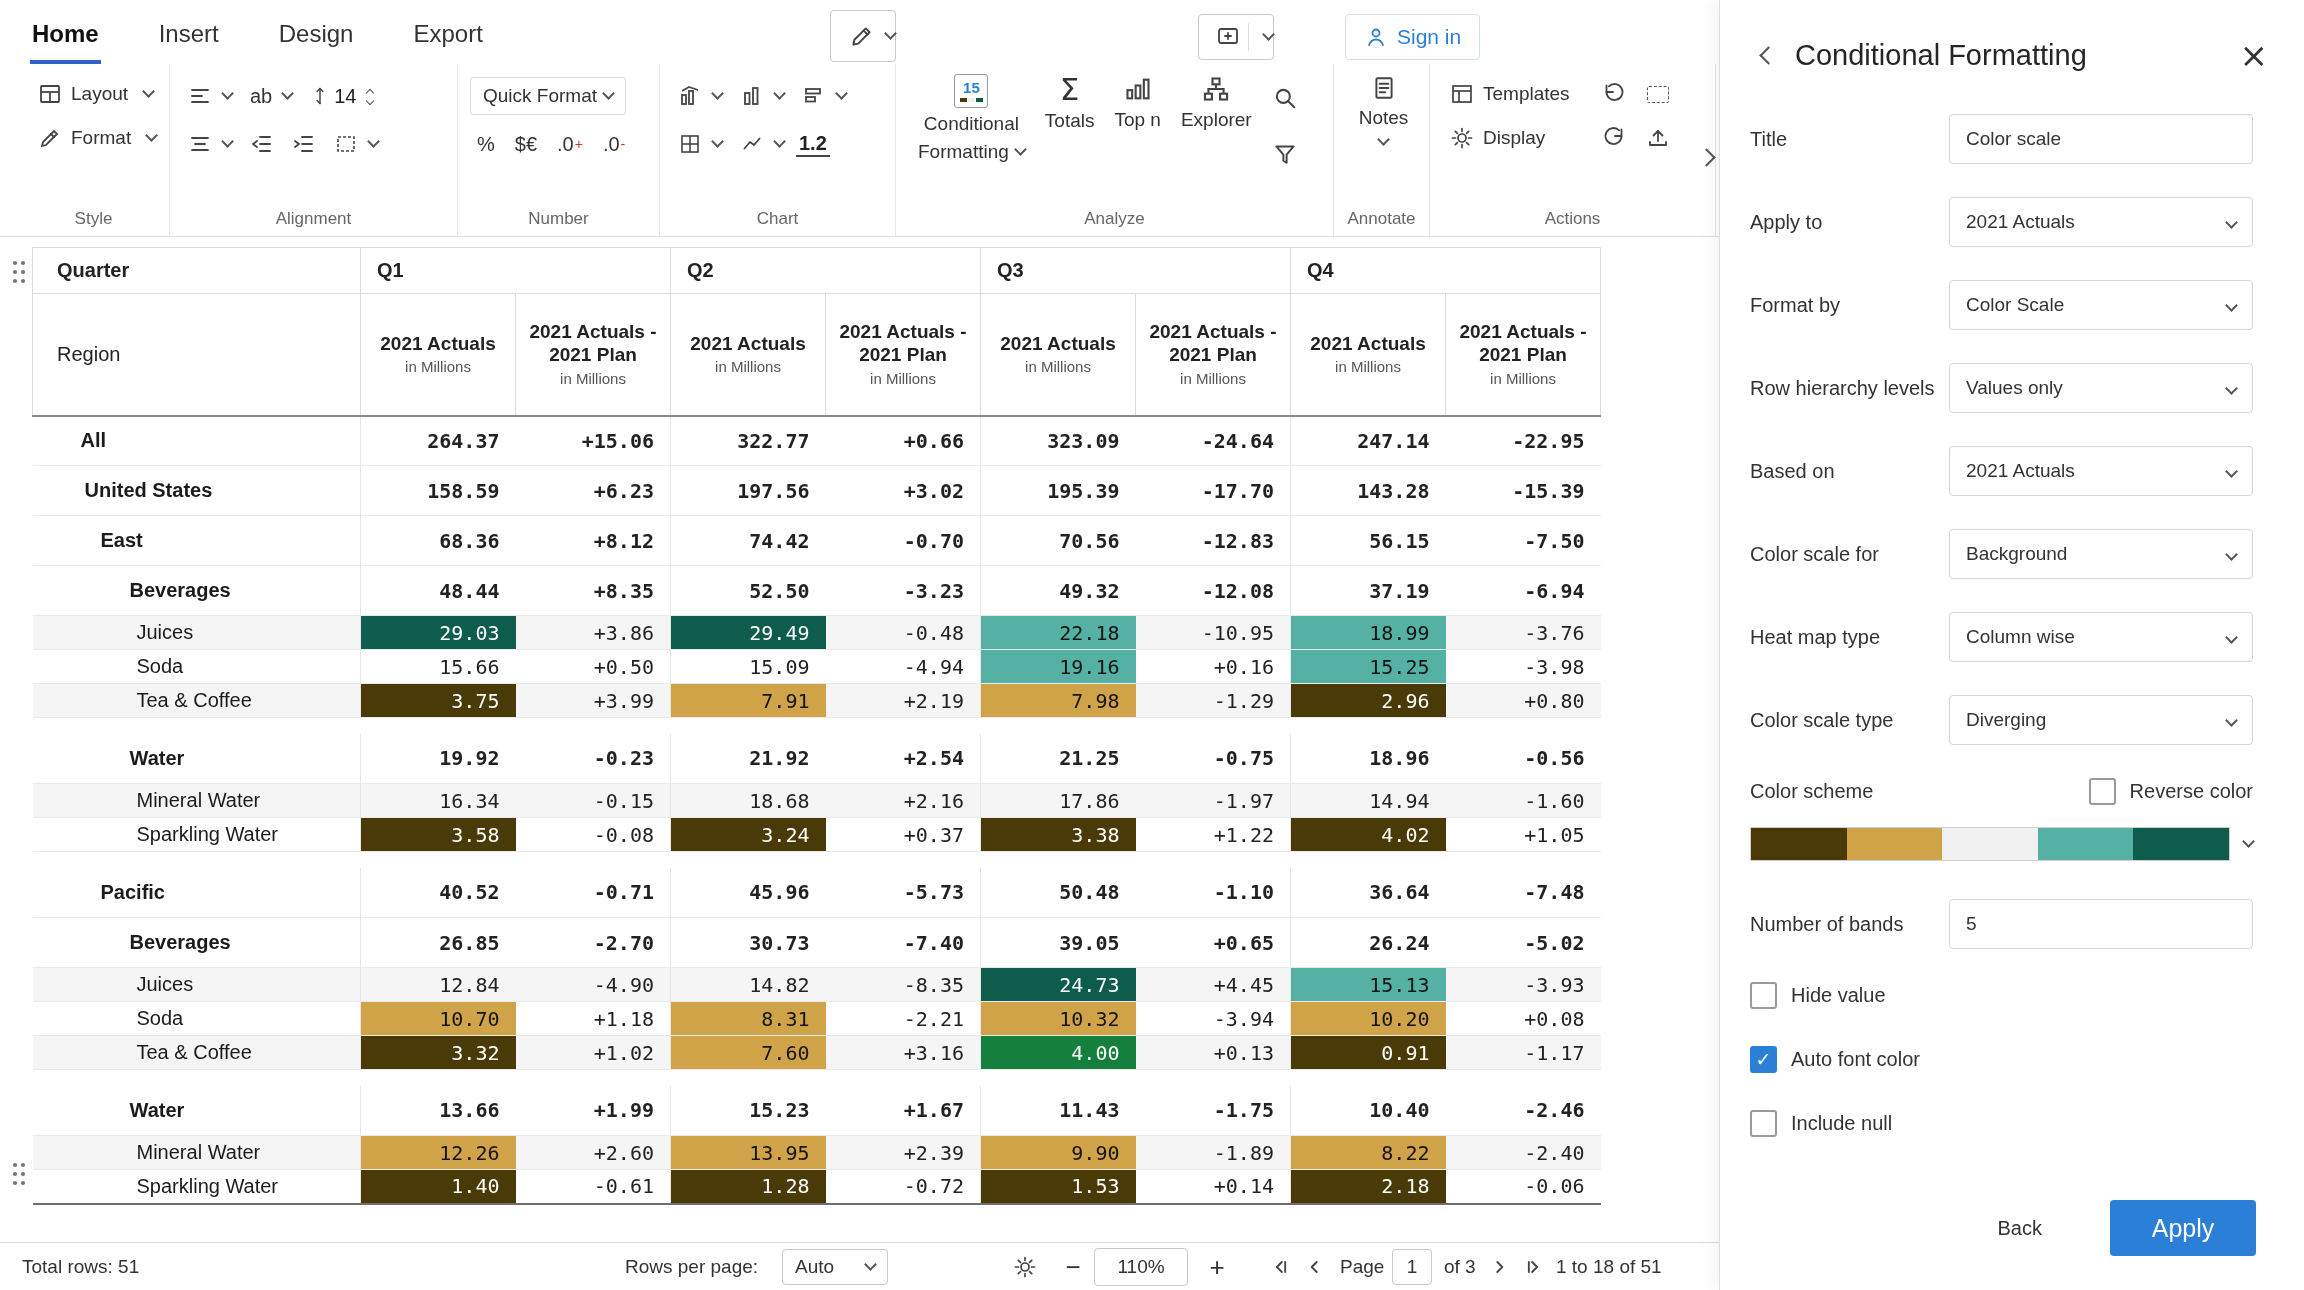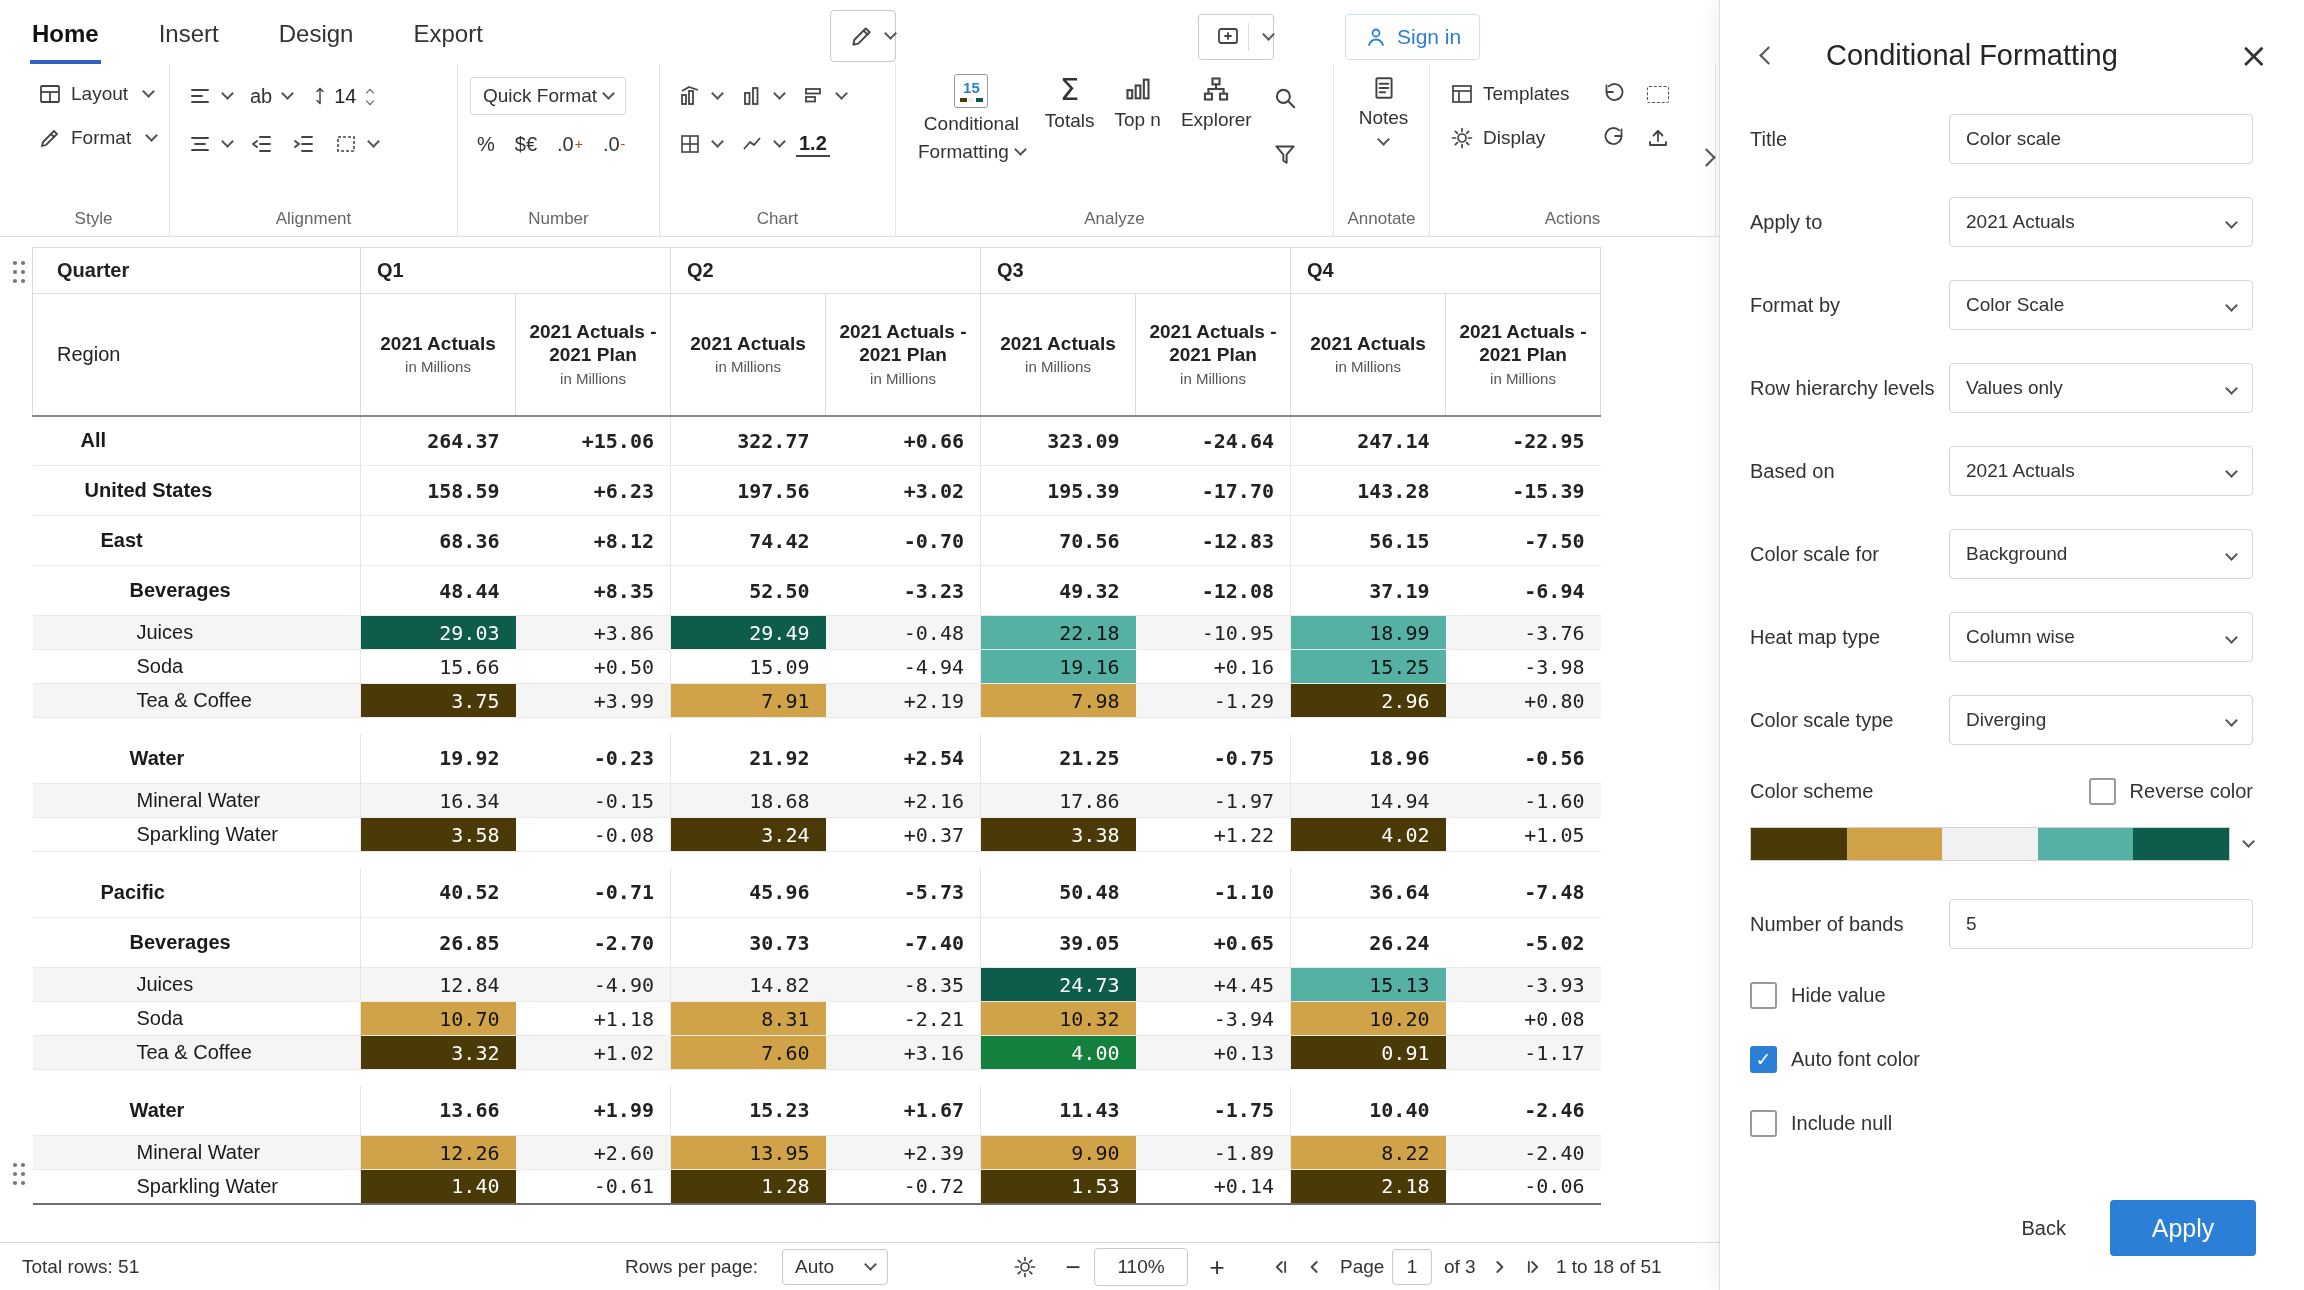--- a/index.html
+++ b/index.html
@@ -70,37 +70,37 @@
 
   
   .footer { position:absolute; left:0; top:1242px; width:1719px; height:48px; border-top:1px solid #d9d9d9; background:#fff; font-size:19px; color:#333; }
   .footer .abs { position:absolute; top:0; height:48px; display:flex; align-items:center; gap:8px; }
   .fbox { border:1px solid #c9c9c9; border-radius:4px; height:36px; display:flex; align-items:center; justify-content:center; background:#fff; cursor:pointer; }
   .navic { width:26px; height:26px; display:flex; align-items:center; justify-content:center; cursor:pointer; }
 
   
   .panel { position:absolute; left:1719px; top:0; width:585px; height:1290px; background:#fff; border-left:1px solid #dddddd; box-shadow:-5px 0 16px rgba(0,0,0,.05); }
   .panel-header { display:flex; align-items:center; height:100px; padding:10px 36px 0 42px; }
-  .panel-title { font-size:29px; color:#252525; margin-left:51px; flex:1; }
+  .panel-title { font-size:29px; color:#252525; margin-left:20px; flex:1; }
   .panel-close { font-size:34px; color:#333; cursor:pointer; line-height:1; font-family:"DejaVu Sans",sans-serif; }
   .panel-body { padding:14px 51px 0 30px; position:relative; }
   .field { display:flex; align-items:center; margin-bottom:33px; min-height:50px; }
   .field-label { flex:1; font-size:20px; color:#333; line-height:1.3; padding-right:12px; }
   .control { width:304px; height:50px; border:1px solid #d6d6d6; border-radius:4px; display:flex; align-items:center; padding:0 16px; font-size:19px; color:#333; position:relative; background:#fff; flex:none; cursor:pointer; }
   .control .chev { position:absolute; right:16px; margin:0; }
   .scheme-row { display:flex; justify-content:space-between; align-items:center; margin:12px 0 22px 0; }
   .scheme-label { font-size:20px; color:#333; }
   .cbwrap { display:flex; align-items:center; gap:14px; font-size:20px; color:#333; cursor:pointer; }
   .cb { width:27px; height:27px; border:2px solid #9a9a9a; border-radius:3px; background:#fff; display:flex; align-items:center; justify-content:center; flex:none; }
   .cb.checked { background:var(--accent,#2b7fd6); border-color:var(--accent,#2b7fd6); color:#fff; font-size:19px; }
   .scheme-control { display:flex; align-items:center; margin-bottom:38px; cursor:pointer; }
   .scheme-bar { flex:1; height:34px; display:flex; border:1px solid #cfcfcf; }
   .scheme-seg { flex:1; }
   .checkbox-row { margin-bottom:37px; }
-  .panel-actions { position:absolute; right:48px; bottom:34px; display:flex; align-items:center; gap:18px; }
+  .panel-actions { position:absolute; right:48px; bottom:34px; display:flex; align-items:center; gap:42px; }
   .btn-back { font-size:20px; color:#333; padding:14px 26px; background:#fff; border:none; border-radius:4px; cursor:pointer; }
   .btn-apply { width:146px; height:56px; background:var(--accent,#2b7fd6); color:#fff; font-size:25px; border:none; border-radius:4px; cursor:pointer; }
 
   svg.ic { flex:none; }
 </style>
 </head>
 <body>
 
 <div class="ribbon">
   <div class="tabs">

